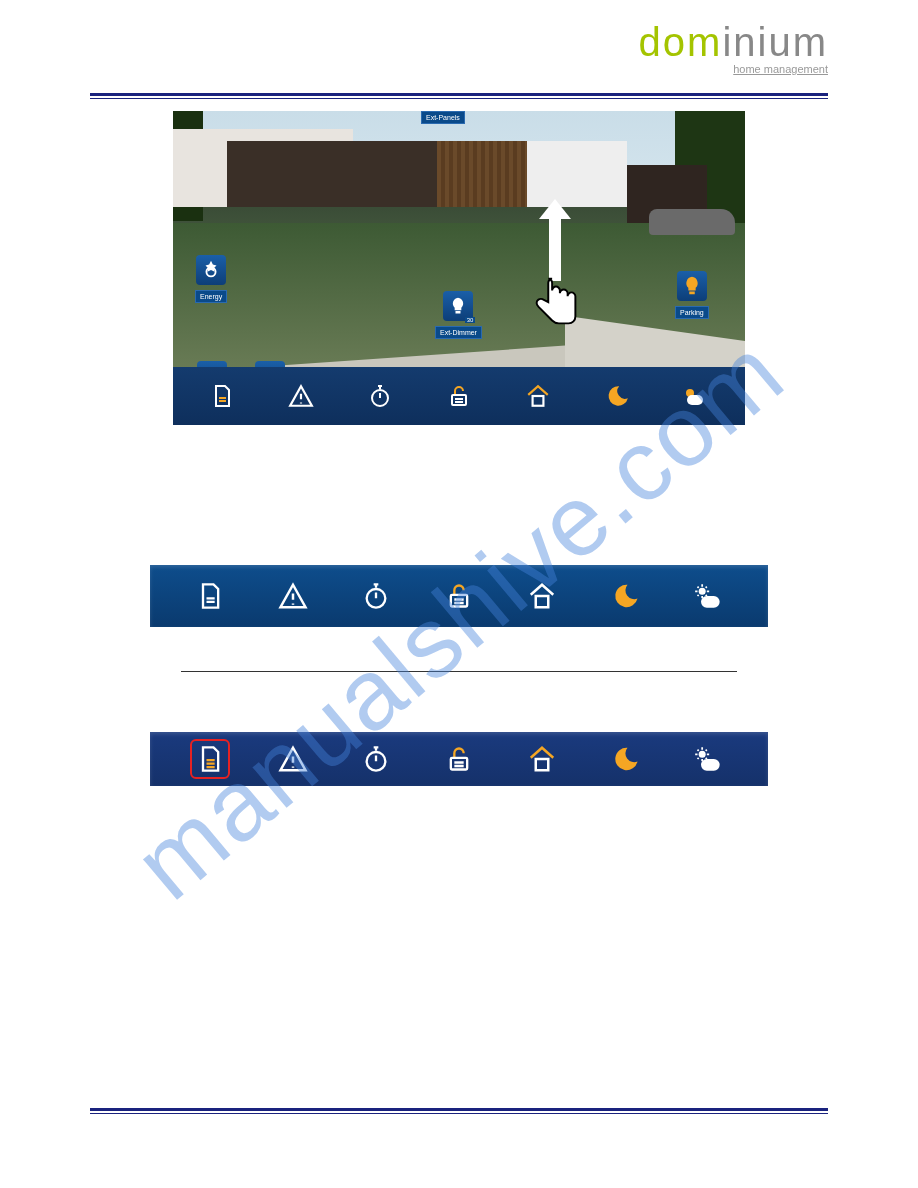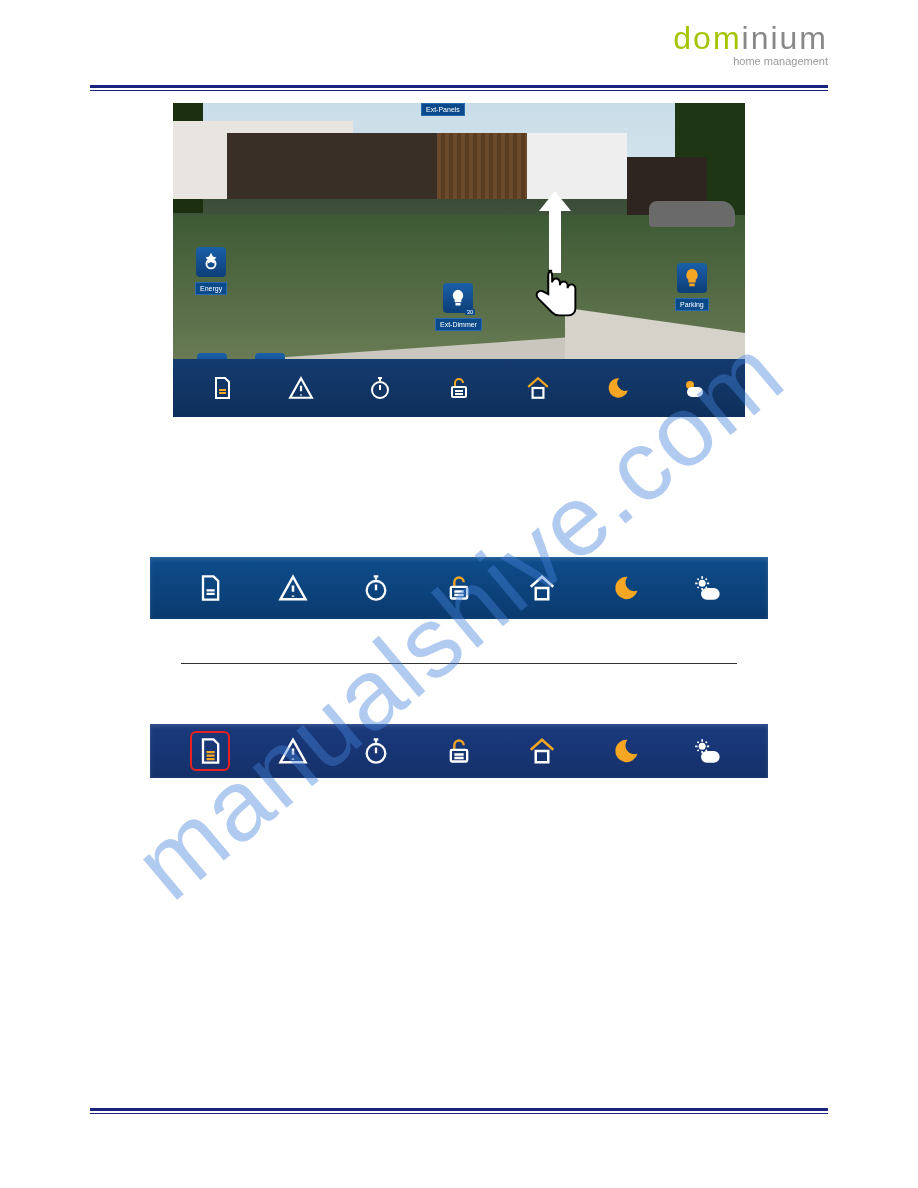--- a/index.html
+++ b/index.html
@@ -11,32 +11,33 @@
       position: relative;
       padding: 20px 90px;
     }
     .header {
       display: flex;
       justify-content: flex-end;
       align-items: baseline;
       margin-bottom: 4px;
     }
     .logo-main {
-      font-size: 32px;
+      font-size: 40px;
       letter-spacing: 2px;
       font-weight: 300;
     }
     .logo-dom { color: #a4c400; }
     .logo-inium { color: #888; }
     .logo-sub {
       text-align: right;
       font-size: 11px;
       color: #999;
       margin-top: -6px;
       margin-bottom: 18px;
+      text-decoration: underline;
     }
     .hr-double {
       border: none;
       border-top: 3px solid #1a237e;
       border-bottom: 1px solid #1a237e;
       height: 6px;
       margin-bottom: 12px;
     }
     .screenshot-wrap {
       width: 572px;

